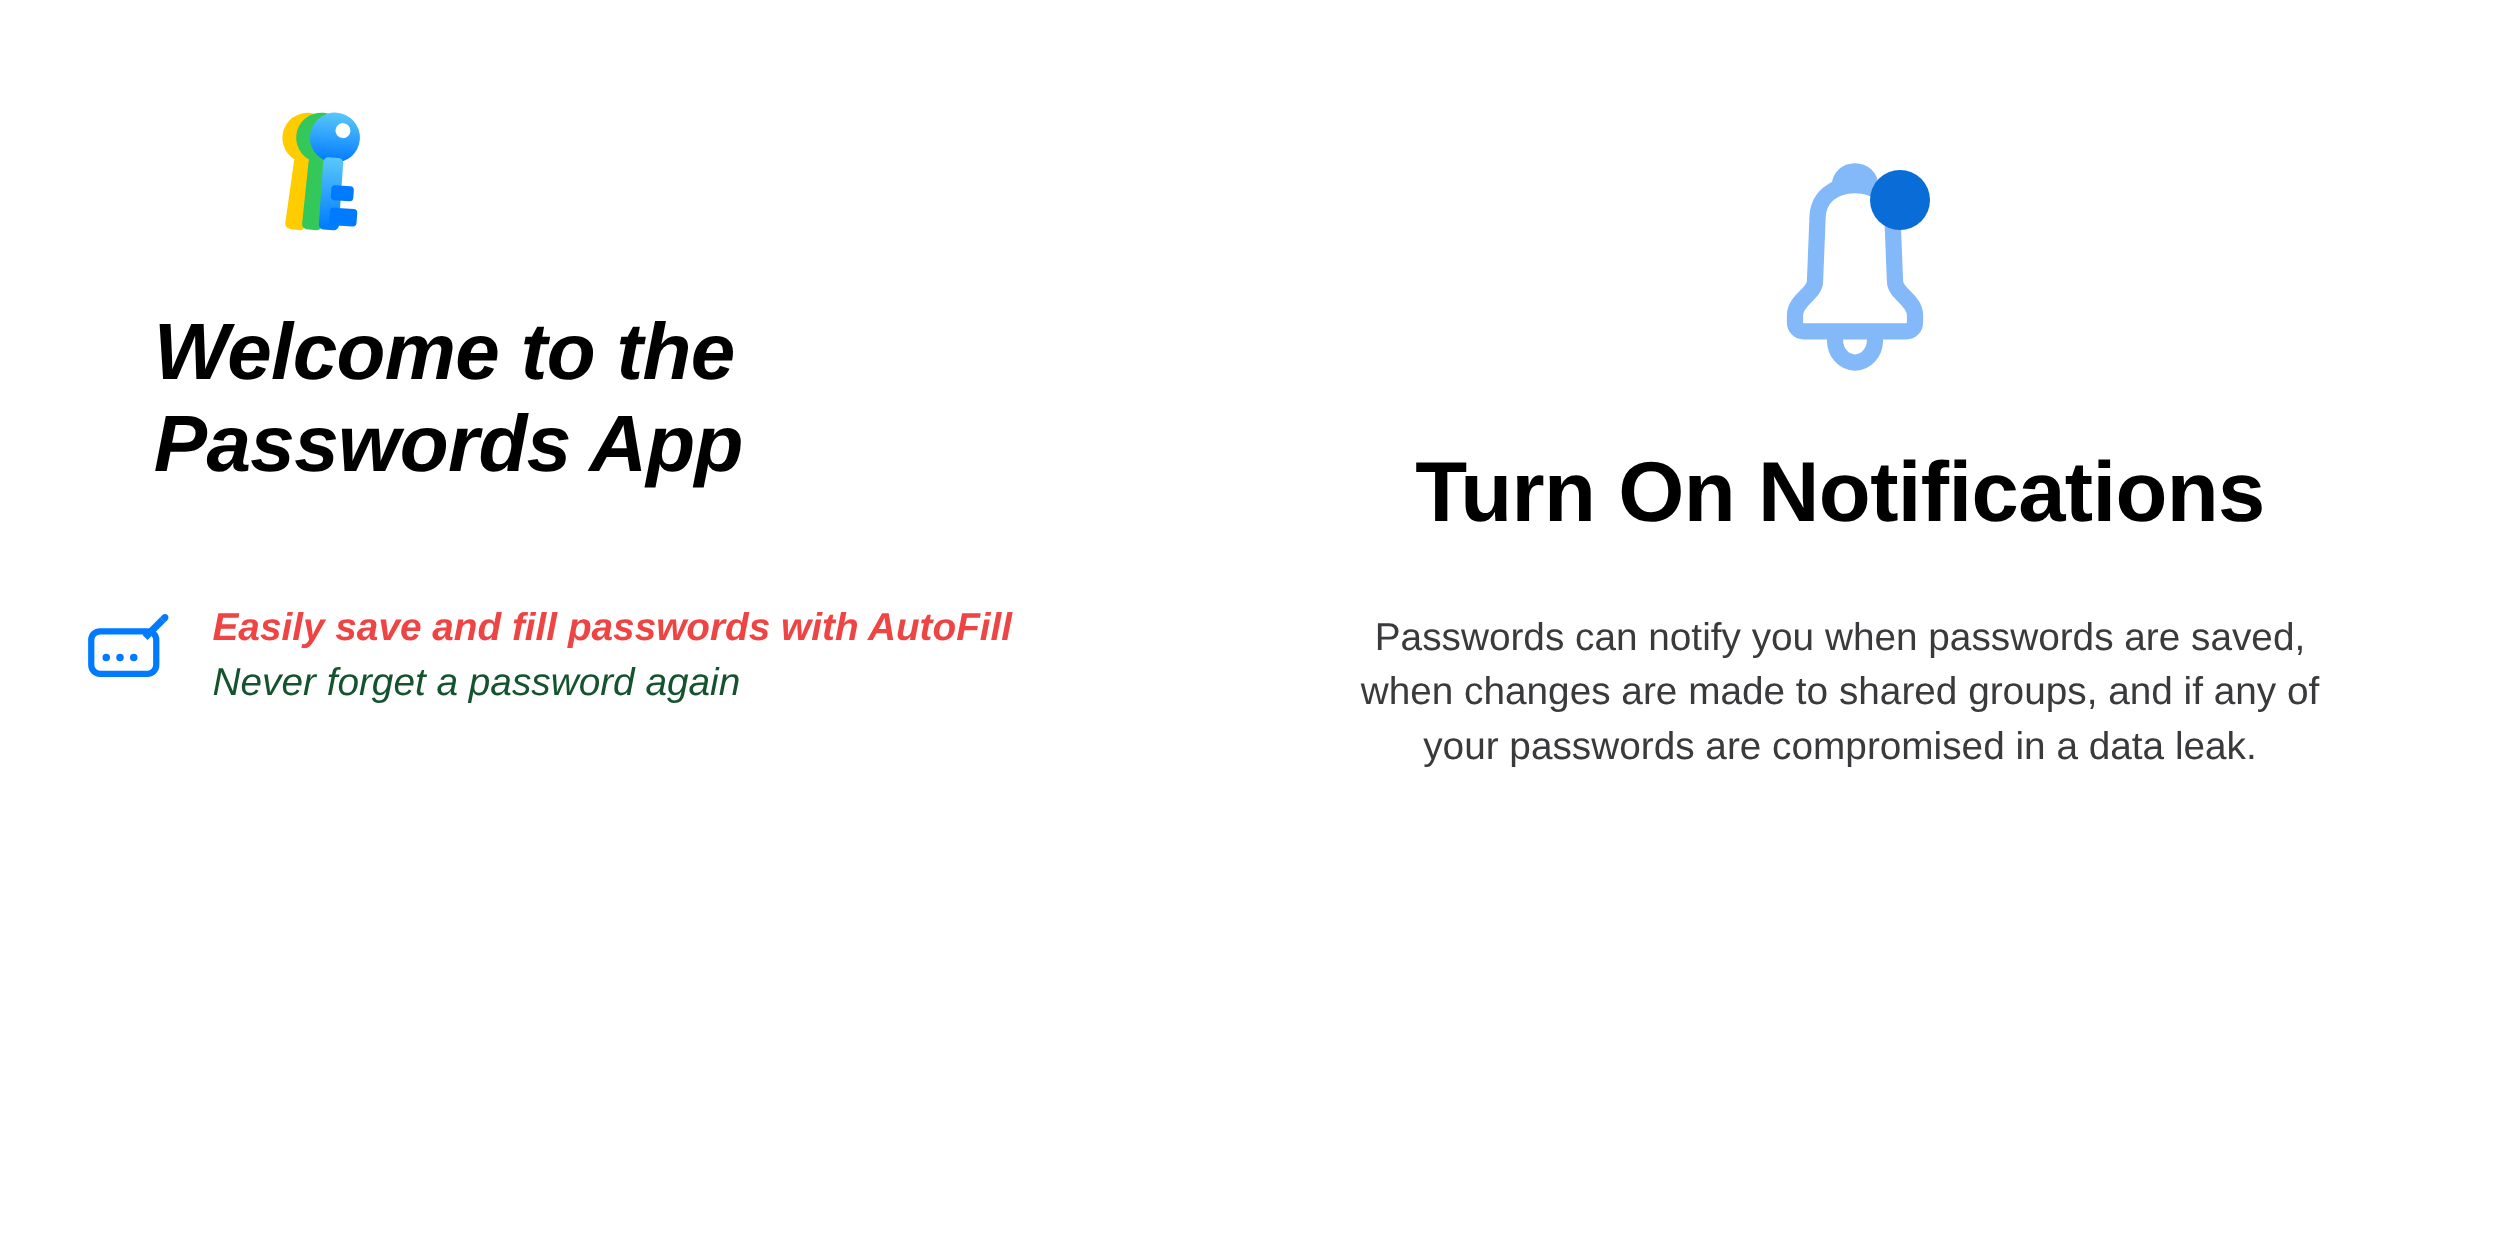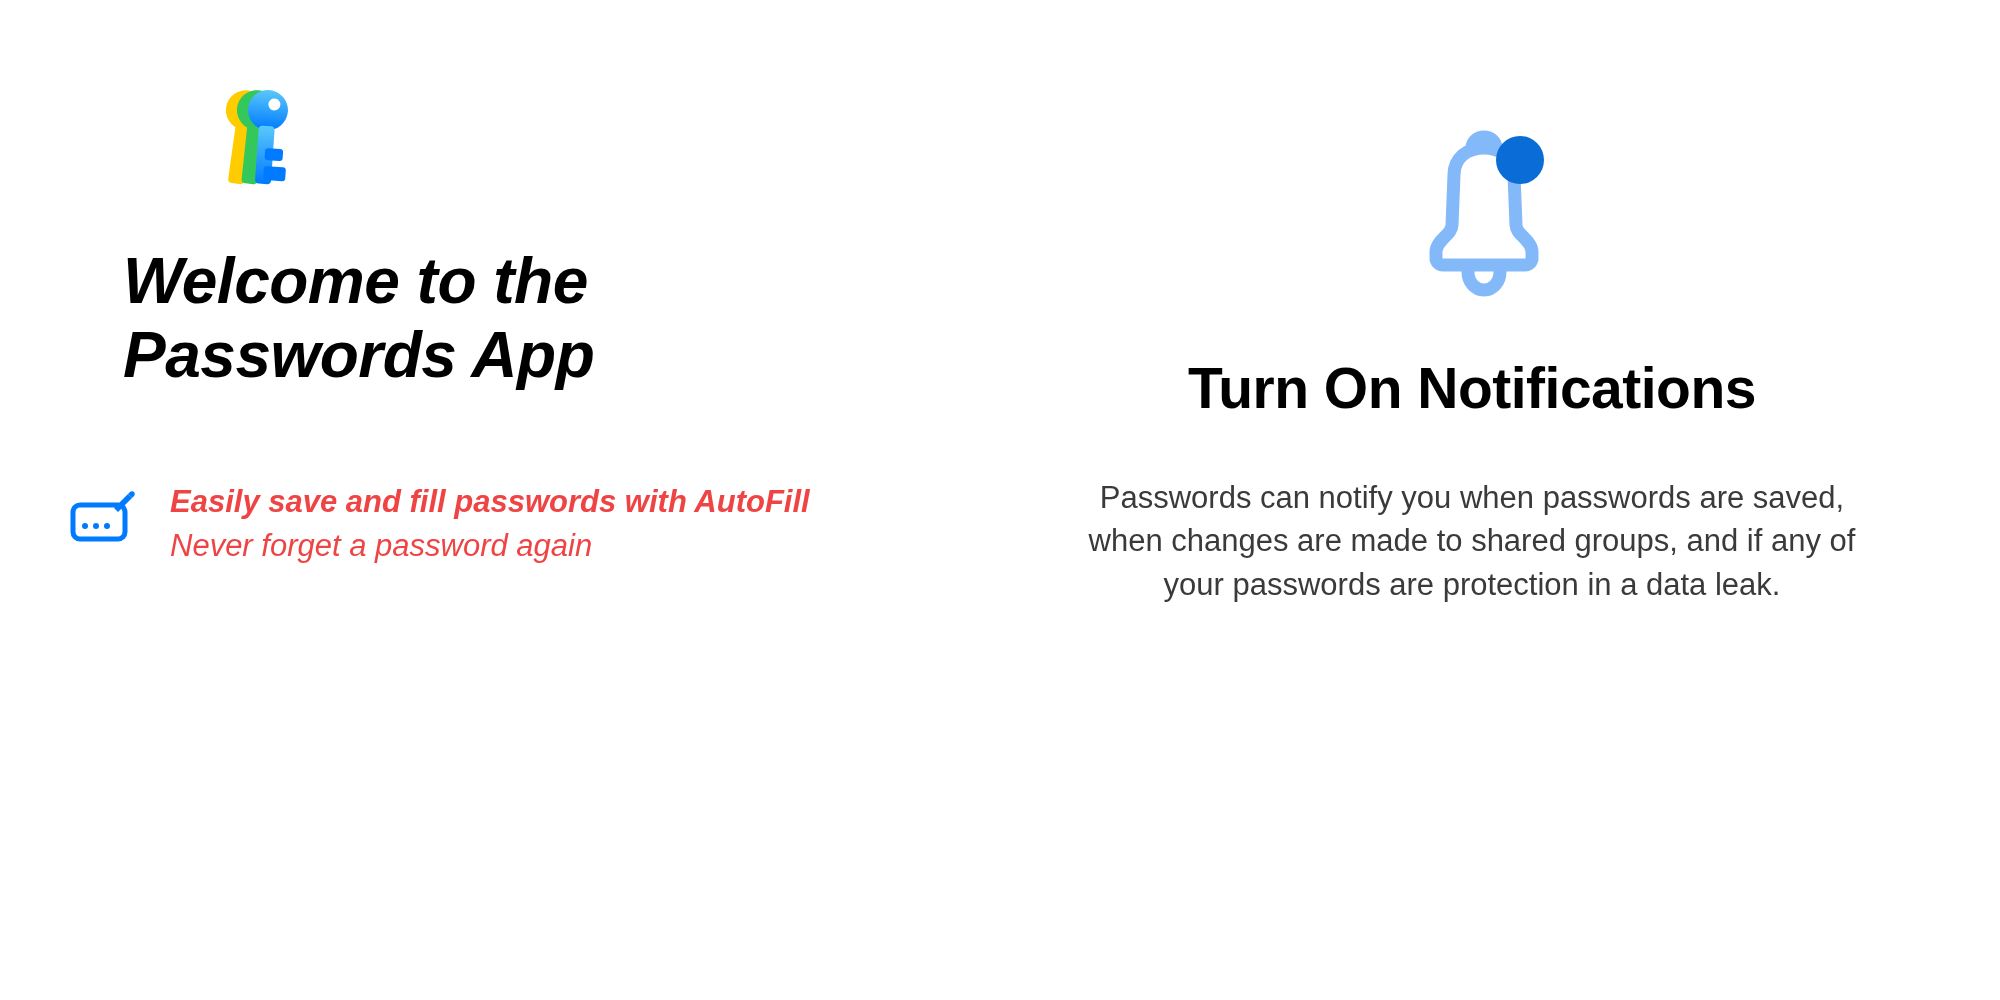--- a/index.html
+++ b/index.html
@@ -69,31 +69,31 @@
     .feature-title {
       font-size: 31px;
       font-weight: 600;
       color: #ef4444;
       line-height: 1.3;
       margin-bottom: 4px;
     }
     .feature-subtitle {
       font-size: 31px;
       font-weight: 400;
-      color: #ef4444;
+      color: #14532d;
       line-height: 1.3;
     }
     .bell-icon-container {
       display: flex;
       justify-content: center;
       margin-top: 60px;
       margin-bottom: 55px;
     }
     .notifications-title {
-      font-size: 57px;
+      font-size: 68px;
       font-weight: 700;
       color: #000;
       text-align: center;
       letter-spacing: -0.5px;
       margin-bottom: 55px;
     }
     .notifications-body {
       font-size: 31px;
       font-weight: 400;
       color: #3a3a3c;
@@ -176,14 +176,14 @@
                  C45 135 42 132 42 128 L42 122
                  C42 110 58 105 58 95 Z" fill="none" stroke="#83b9f9" stroke-width="13" stroke-linejoin="round" stroke-linecap="round"></path>
         <path d="M74 142 C74 152 81 160 90 160 C99 160 106 152 106 142" fill="none" stroke="#83b9f9" stroke-width="13" stroke-linecap="round"></path>
         <circle cx="126" cy="30" r="24" fill="#0a6cd6"></circle>
       </g>
     </svg>
   </div>
 
   <h1 class="notifications-title">Turn On Notifications</h1>
 
-  <p class="notifications-body">Passwords can notify you when passwords are saved, when changes are made to shared groups, and if any of your passwords are protection in a data leak.</p>
+  <p class="notifications-body">Passwords can notify you when passwords are saved, when changes are made to shared groups, and if any of your passwords are compromised in a data leak.</p>
 </div>
 
 </body></html>

